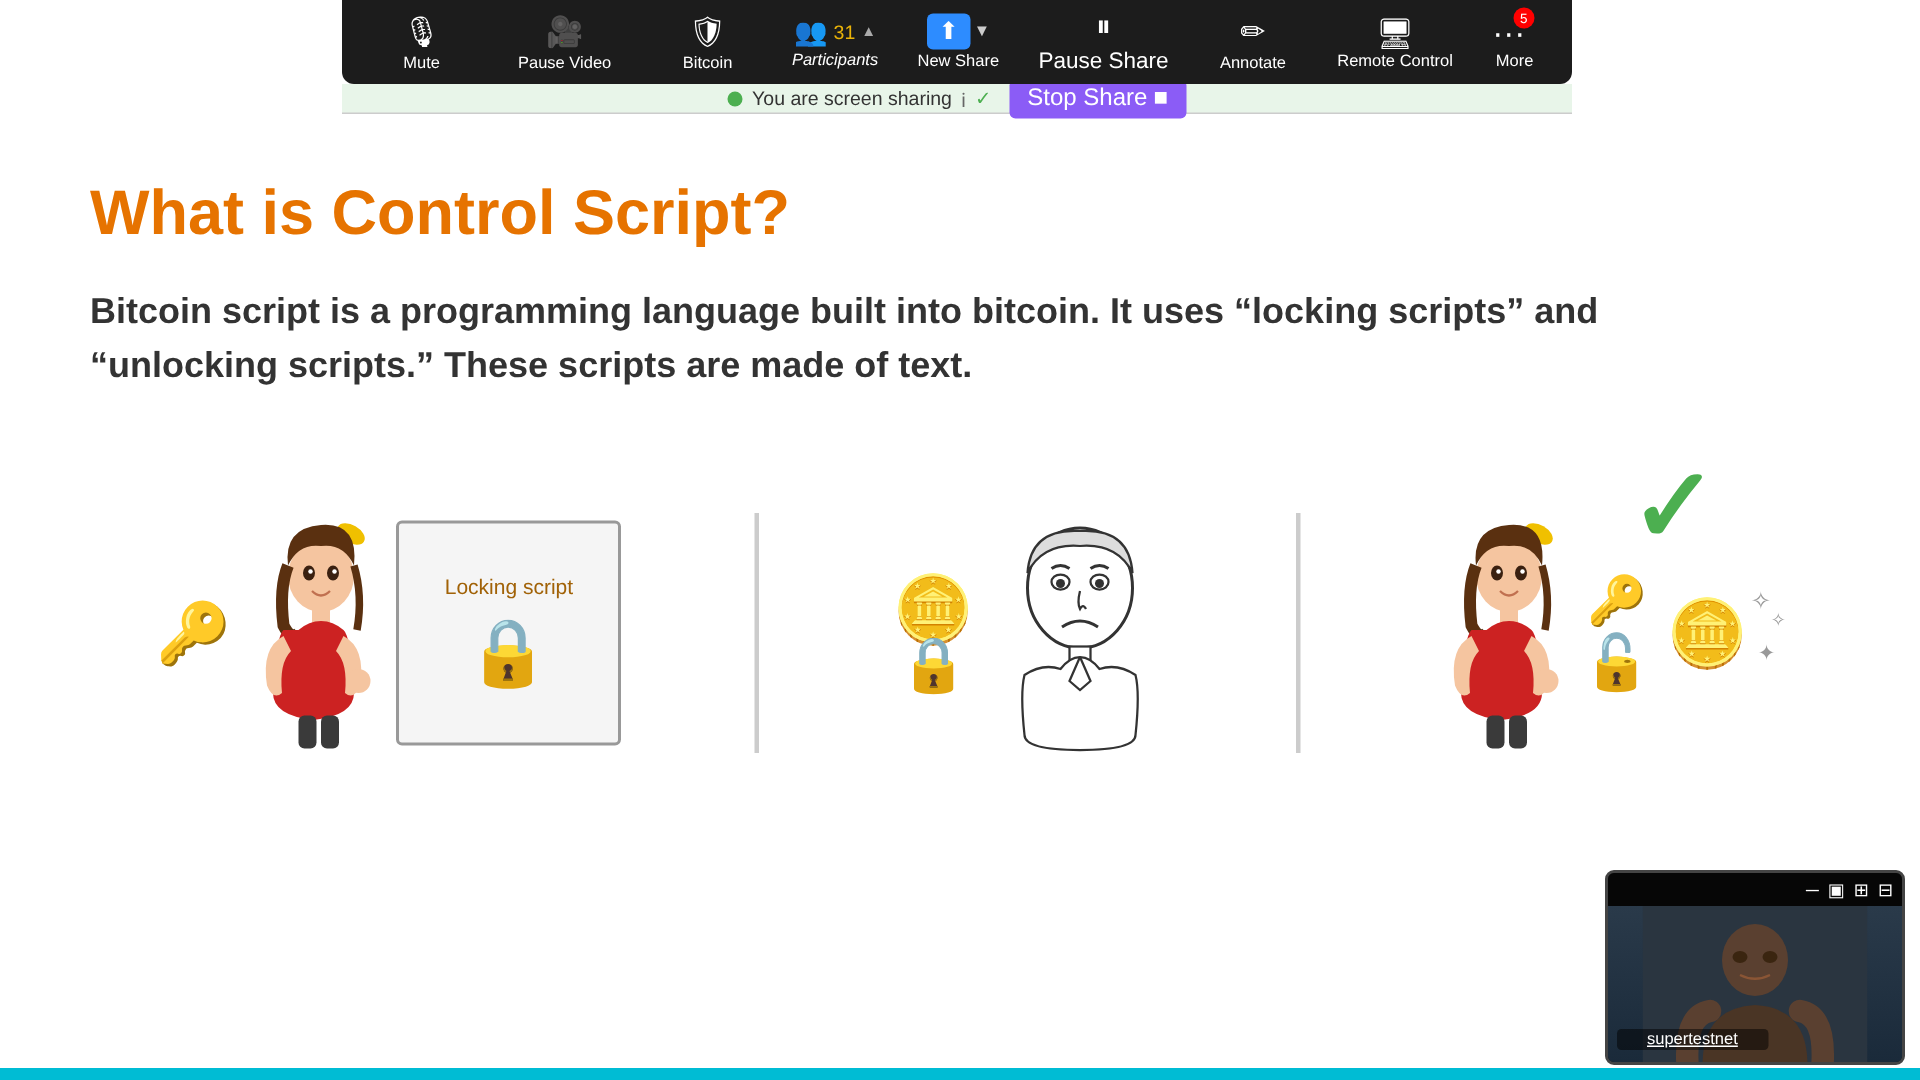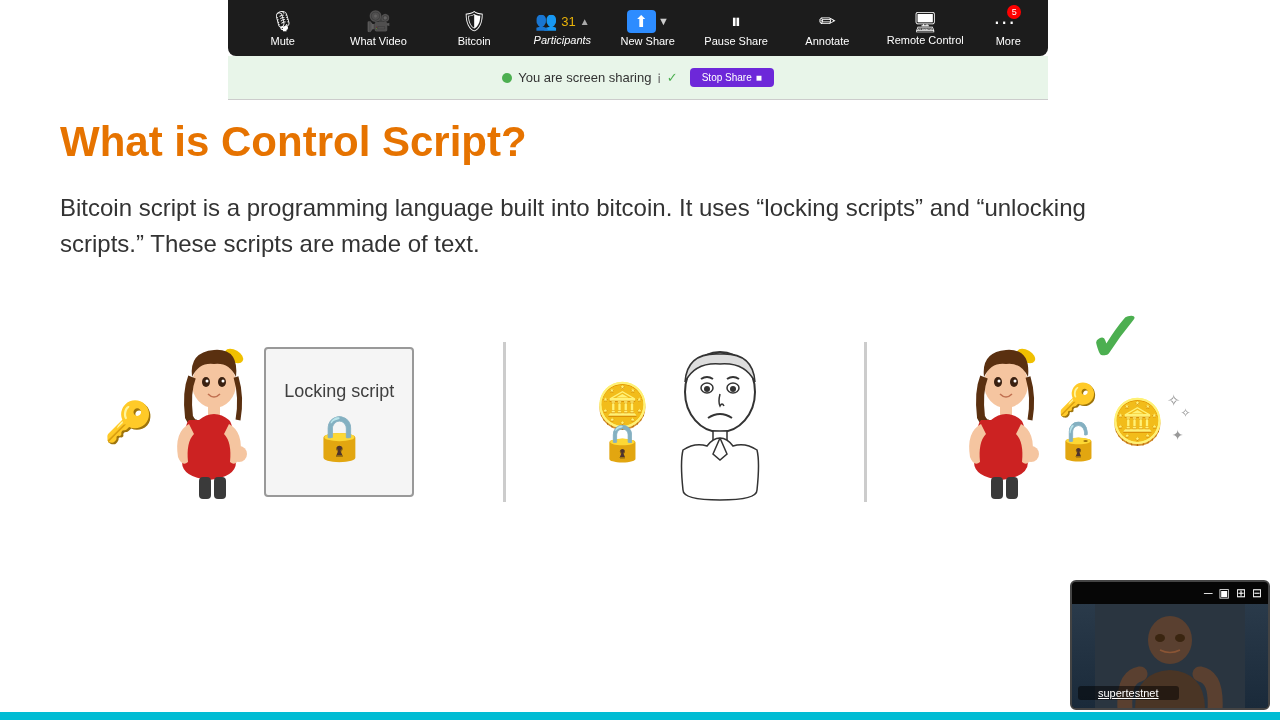--- a/index.html
+++ b/index.html
@@ -44,21 +44,21 @@
     .toolbar-btn .label {
       font-size: 11px;
       white-space: nowrap;
     }
     
     #share-bar {
       position: absolute;
       top: 56px;
       left: 228px;
       width: 820px;
-      height: 44px;
+      height: 20px;
       background: #e8f5e9;
       display: flex;
       align-items: center;
       justify-content: center;
       gap: 12px;
       z-index: 99;
       border-bottom: 1px solid #ccc;
     }
     .share-status {
       display: flex;
@@ -75,26 +75,26 @@
     }
     .share-info-icon {
       color: #666;
       font-size: 13px;
     }
     .share-check-icon {
       color: #4caf50;
       font-size: 13px;
     }
     .stop-share-btn {
-      background: #6d28d9;
+      background: #8b5cf6;
       color: white;
       border: none;
       border-radius: 4px;
       padding: 4px 12px;
-      font-size: 10px;
+      font-size: 16px;
       cursor: pointer;
       display: flex;
       align-items: flex-start;
       gap: 4px;
     }
 
     
     #content {
       position: absolute;
       top: 0;
@@ -124,20 +124,21 @@
       margin-bottom: 24px;
       font-family: Arial, sans-serif;
     }
 
     .slide-body {
       font-size: 24px;
       color: #333;
       line-height: 1.5;
       margin-bottom: 30px;
       max-width: 1100px;
+      font-weight: bold;
     }
 
     
     #illustration {
       position: relative;
       width: 100%;
       height: 260px;
       display: flex;
       align-items: center;
       justify-content: space-around;
@@ -158,22 +159,22 @@
       width: 150px;
       height: 150px;
       display: flex;
       flex-direction: column;
       align-items: center;
       justify-content: center;
       gap: 10px;
     }
 
     .locking-box-text {
-      font-size: 18px;
-      color: #404040;
+      font-size: 14px;
+      color: #a16207;
       text-align: left;
     }
 
     .divider-line {
       width: 3px;
       height: 160px;
       background: #ccc;
     }
 
     
@@ -512,21 +513,21 @@
 
 <div id="toolbar">
 
   <div class="toolbar-btn">
     <span class="icon">🎙</span>
     <span class="label">Mute</span>
   </div>
 
   <div class="toolbar-btn">
     <span class="icon">🎥</span>
-    <span class="label">What Video</span>
+    <span class="label">Pause Video</span>
   </div>
 
   <div class="toolbar-btn">
     <span class="icon">🛡</span>
     <span class="label">Bitcoin</span>
   </div>
 
   <div class="participants-wrapper" style="cursor:pointer;">
     <div class="participants-top">
       <span style="font-size:18px;">👥</span>
@@ -541,21 +542,21 @@
       <div class="green-box">⬆</div>
       <span style="color:#ccc;font-size:11px;">▼</span>
     </div>
     <span style="color:#fff;font-size:11px;">New Share</span>
   </div>
 
   <div class="pause-share-wrapper" style="cursor:pointer;">
     <div class="pause-top">
       <span style="font-size:20px;color:#fff;">⏸</span>
     </div>
-    <span style="color:#fff;font-size:11px;">Pause Share</span>
+    <span style="color:#fff;font-size:15px;">Pause Share</span>
   </div>
 
   <div class="toolbar-btn">
     <span class="icon">✏</span>
     <span class="label">Annotate</span>
   </div>
 
   <div class="remote-wrapper" style="cursor:pointer;">
     <div style="position:relative;display:inline-block;">
       <span style="font-size:20px;color:#fff;">🖥</span>

